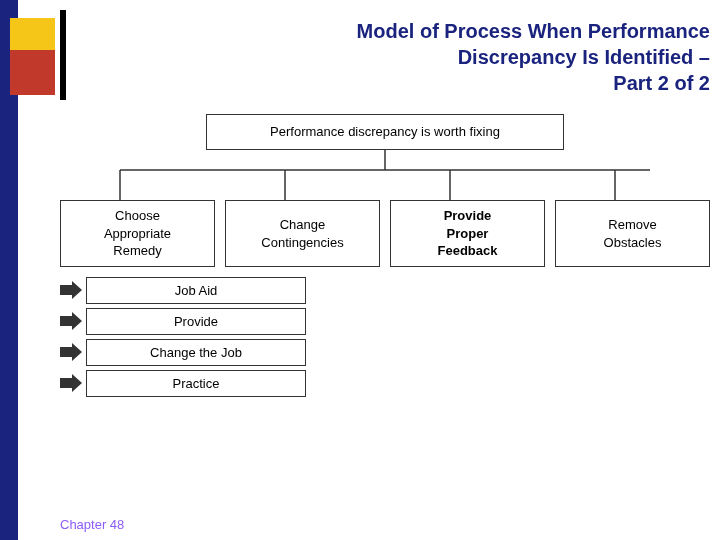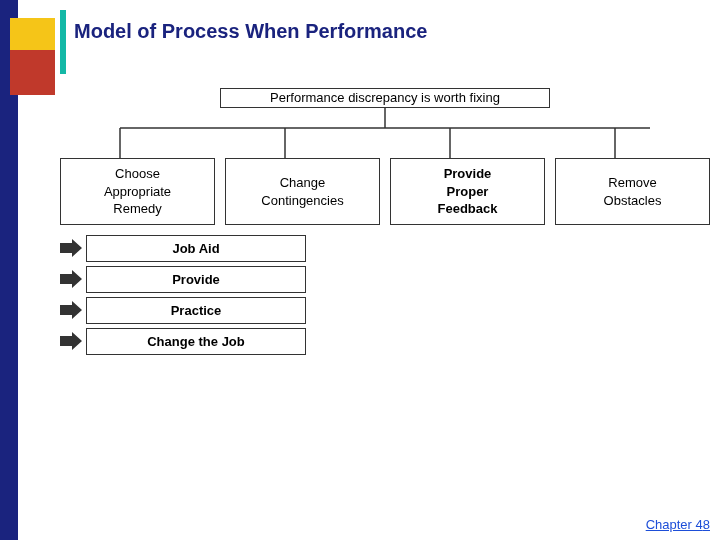--- a/index.html
+++ b/index.html
@@ -43,39 +43,40 @@
     .main-content {
       position: absolute;
       left: 60px;
       top: 10px;
       width: 650px;
     }
 
     
     .title-block {
       padding: 8px 0 4px 0;
-      border-left: 6px solid #14b8a6;
+      border-left: 6px solid #000000;
       padding-left: 8px;
       margin-bottom: 14px;
+      text-align: right;
     }
     .title-text {
       font-size: 20px;
       font-weight: bold;
       color: #1a237e;
       line-height: 1.3;
     }
 
     
     .top-box {
       border: 1.5px solid #333;
       text-align: center;
-      padding: 0 12px;
+      padding: 8px 12px;
       font-size: 13px;
       margin: 0 auto;
-      width: 330px;
+      width: 358px;
       background: #fff;
       line-height: 1.4;
     }
 
     
     .four-cols {
       display: flex;
       justify-content: space-between;
       gap: 10px;
       margin-top: 0;
@@ -98,21 +99,20 @@
     
     .sub-items {
       margin-top: 10px;
       width: 100%;
     }
 
     .sub-item-row {
       display: flex;
       align-items: center;
       margin-bottom: 4px;
-      font-weight: bold;
     }
 
     .arrow-icon {
       width: 22px;
       height: 18px;
       flex-shrink: 0;
       margin-right: 4px;
     }
 
     .sub-item-box {
@@ -124,25 +124,24 @@
       text-align: center;
     }
 
     
     .footer {
       position: absolute;
       bottom: 8px;
       left: 60px;
       width: 650px;
       display: flex;
-      justify-content: flex-end;
+      justify-content: flex-start;
       align-items: center;
       font-size: 13px;
-      color: #1d4ed8;
-      text-decoration: underline;
+      color: #8b5cf6;
     }
 
     .diagram-area {
       position: relative;
       margin-top: 8px;
     }
 
     svg.connector-svg {
       position: absolute;
       top: 0;
@@ -156,21 +155,22 @@
 
 <div class="accent-bar"></div>
 <div class="accent-square-yellow"></div>
 <div class="accent-square-red"></div>
 
 <div class="main-content">
 
   <div class="title-block">
     <div class="title-text">
       <span>Model of Process When Performance</span><br>
-      <br>
+      <span>Discrepancy Is Identified –</span><br>
+      <span>Part 2 of 2</span>
     </div>
   </div>
 
   <div class="diagram-area">
 
     <div style="display:flex; justify-content:center; margin-bottom:0;">
       <div class="top-box">
         <span>Performance discrepancy is worth fixing</span><br>
       </div>
     </div>
@@ -213,28 +213,28 @@
         <svg class="arrow-icon" viewBox="0 0 22 18">
           <polygon points="0,4 12,4 12,0 22,9 12,18 12,14 0,14" fill="#333"></polygon>
         </svg>
         <div class="sub-item-box"><span>Provide</span></div>
       </div>
 
       <div class="sub-item-row">
         <svg class="arrow-icon" viewBox="0 0 22 18">
           <polygon points="0,4 12,4 12,0 22,9 12,18 12,14 0,14" fill="#333"></polygon>
         </svg>
+        <div class="sub-item-box"><span>Change the Job</span></div>
+      </div>
+
+      <div class="sub-item-row">
+        <svg class="arrow-icon" viewBox="0 0 22 18">
+          <polygon points="0,4 12,4 12,0 22,9 12,18 12,14 0,14" fill="#333"></polygon>
+        </svg>
         <div class="sub-item-box"><span>Practice</span></div>
-      </div>
-
-      <div class="sub-item-row">
-        <svg class="arrow-icon" viewBox="0 0 22 18">
-          <polygon points="0,4 12,4 12,0 22,9 12,18 12,14 0,14" fill="#333"></polygon>
-        </svg>
-        <div class="sub-item-box"><span>Change the Job</span></div>
       </div>
 
 
     </div>
   </div>
 </div>
 
 <div class="footer">
   <span>Chapter 4</span>
   <span>8</span>

